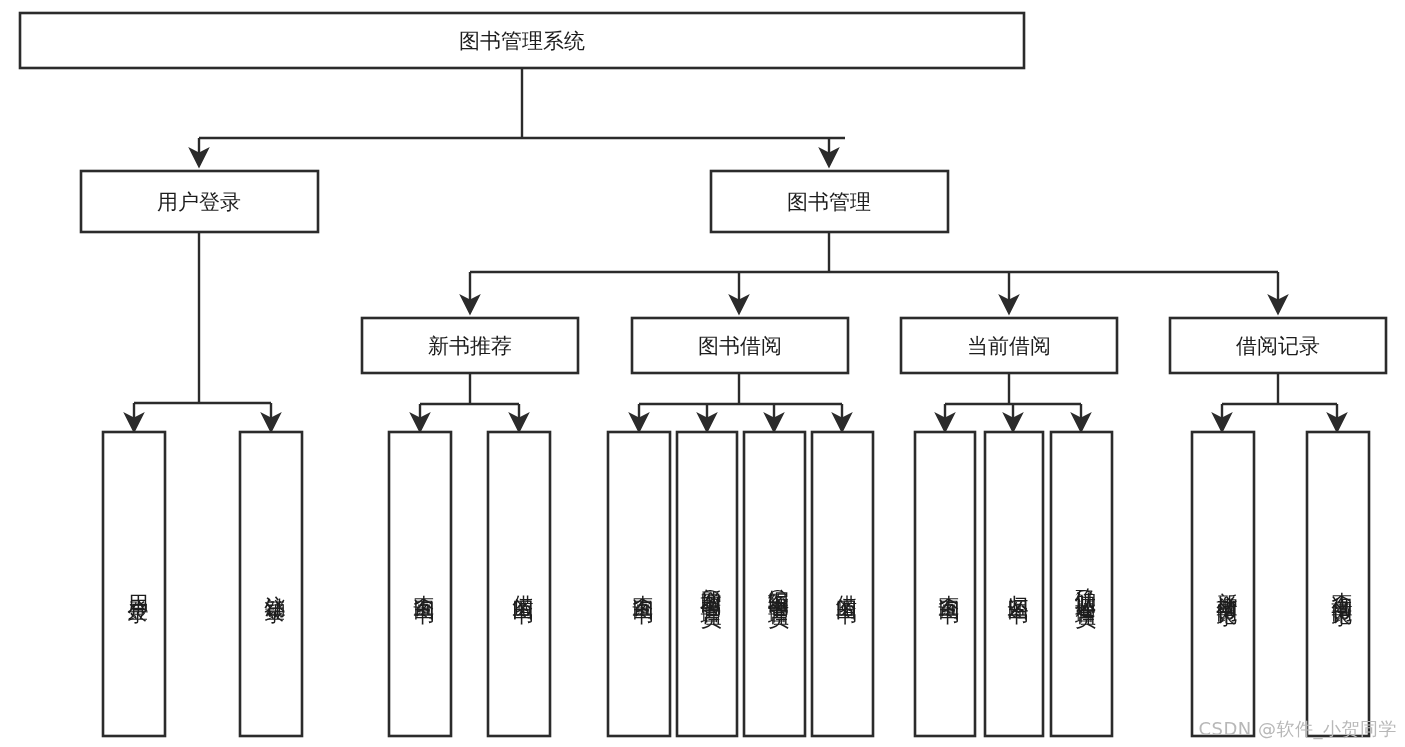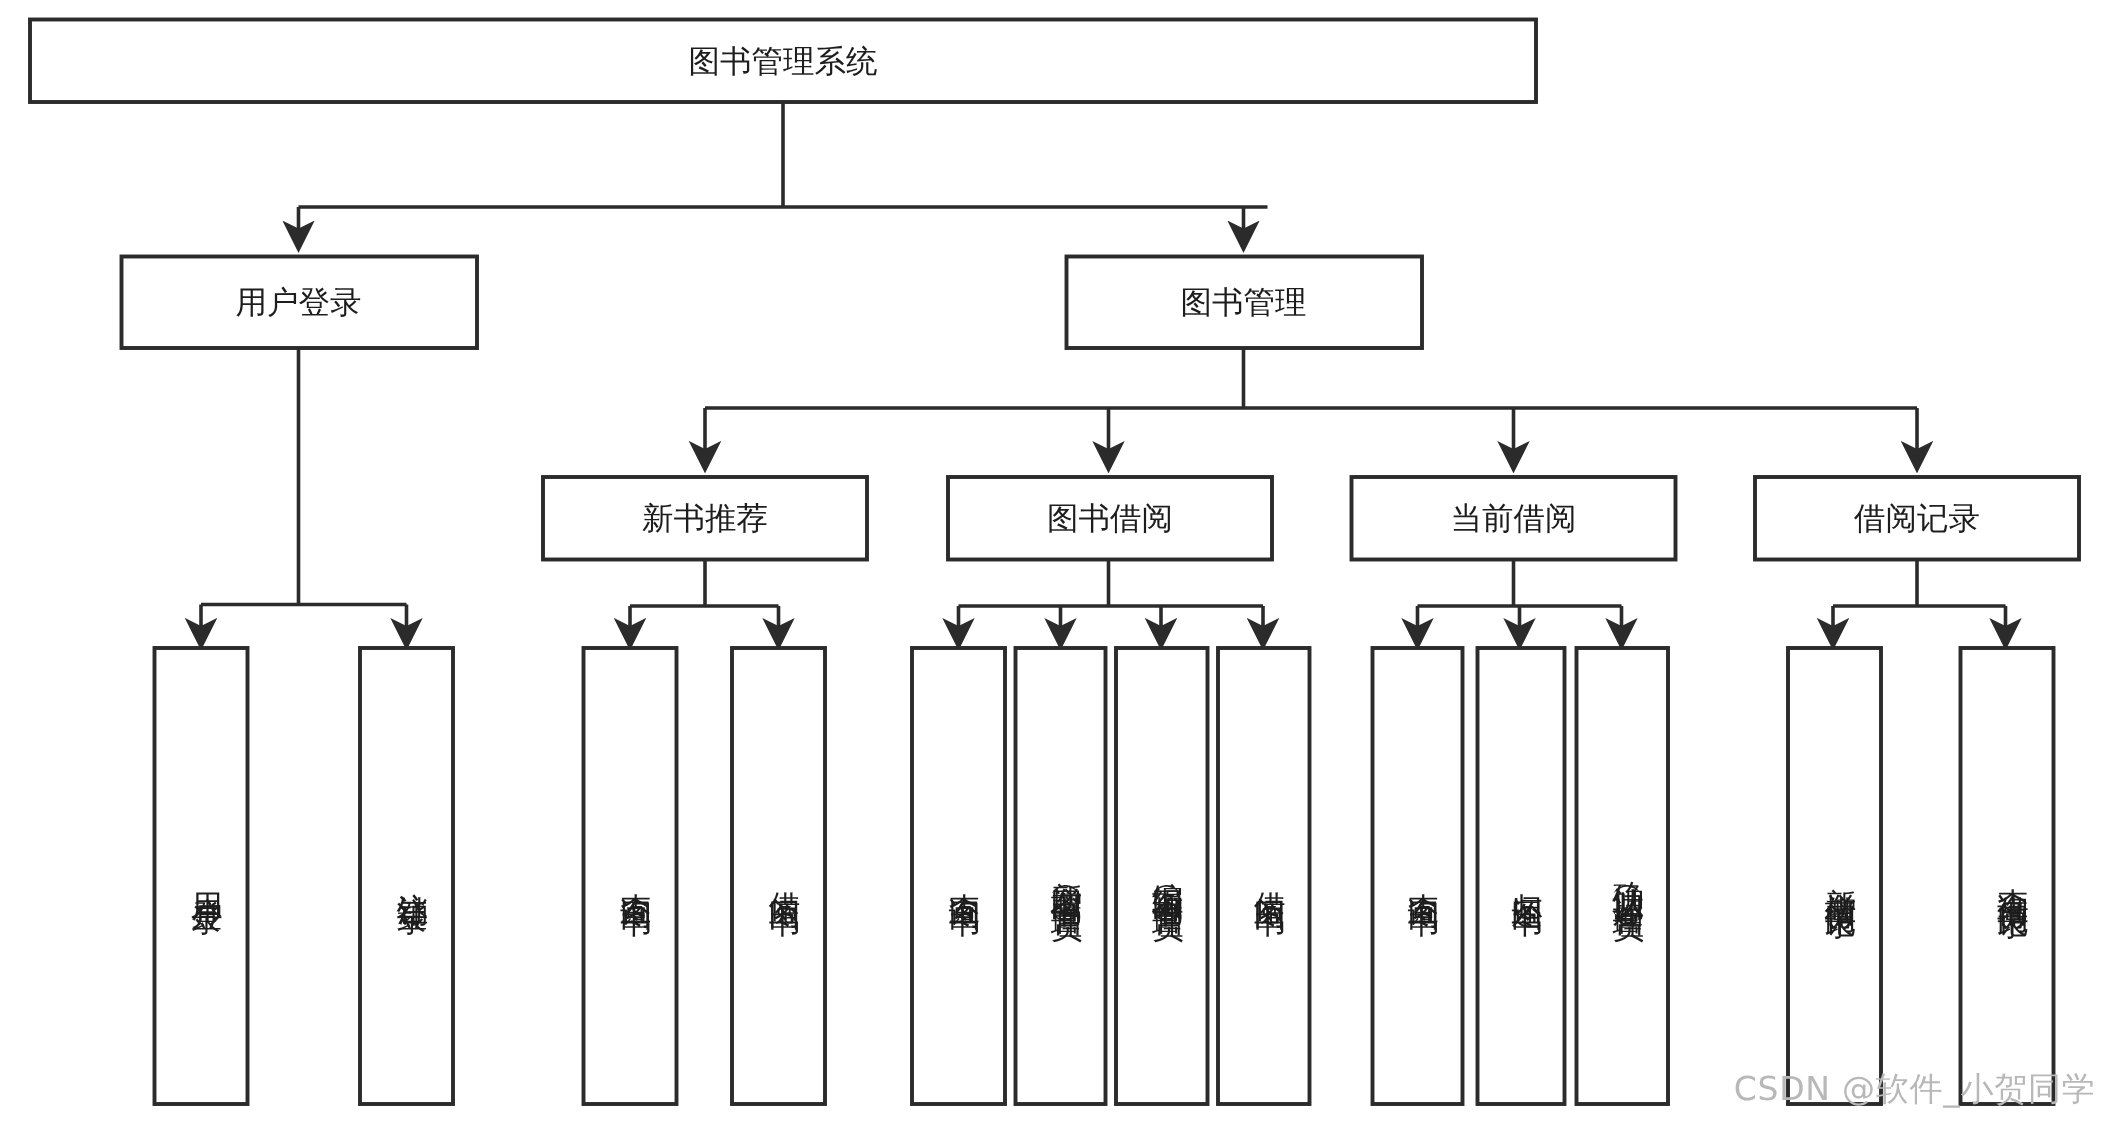--- a/index.html
+++ b/index.html
@@ -59,21 +59,21 @@
     letter-spacing: 3px;
     text-align: center;
     white-space: nowrap;
     pointer-events: none;
   }
   .watermark {
     position: absolute;
     right: 8px;
     bottom: 6px;
     font-family: "DejaVu Sans", "Liberation Sans", sans-serif;
-    font-size: 22px;
+    font-size: 18px;
     color: #b8b8b8;
     letter-spacing: 0.5px;
     white-space: nowrap;
   }
 </style>
 </head>
 <body>
 
 <div id="diagram-root">
 

